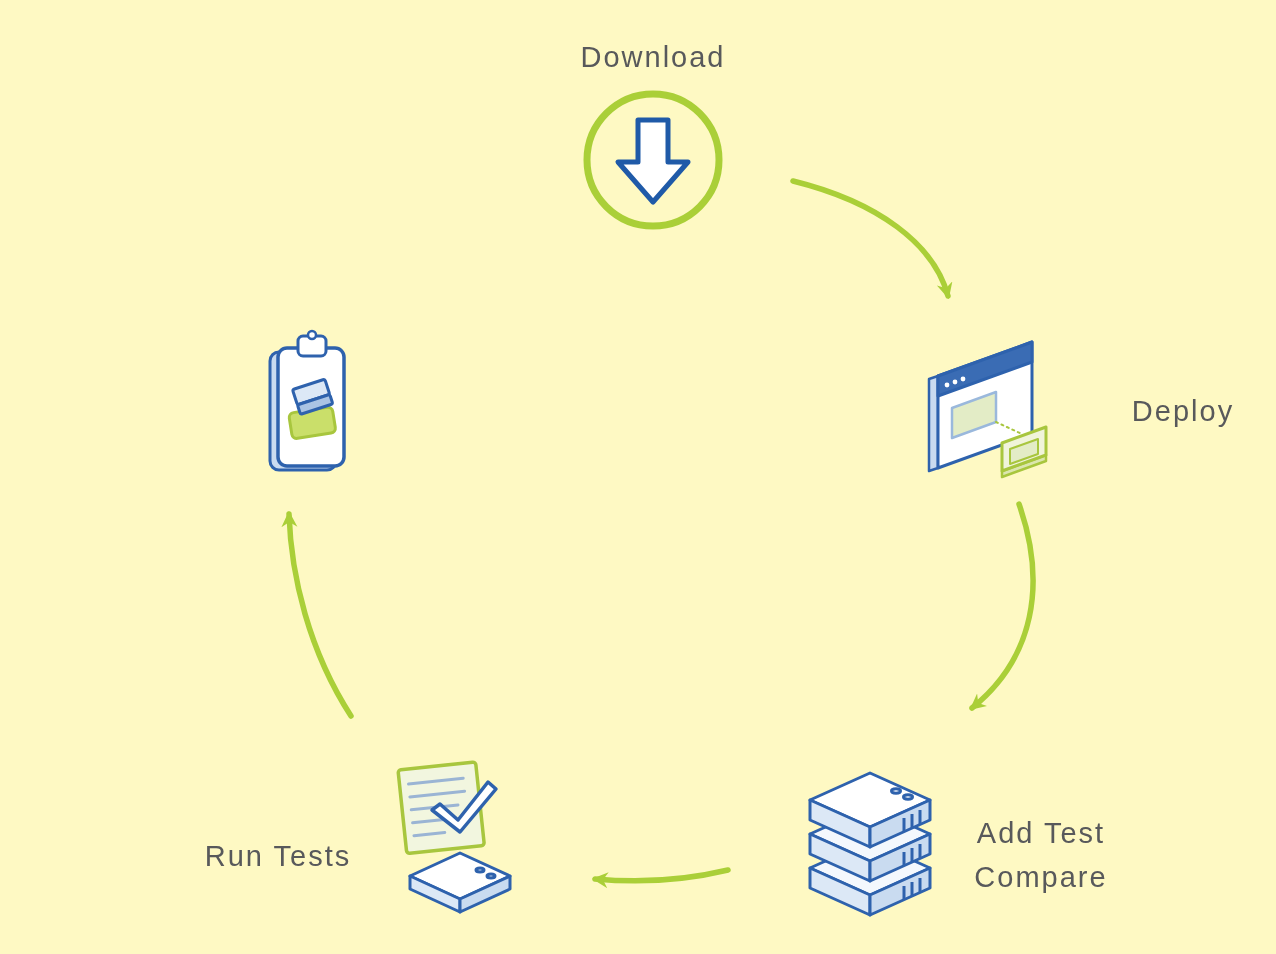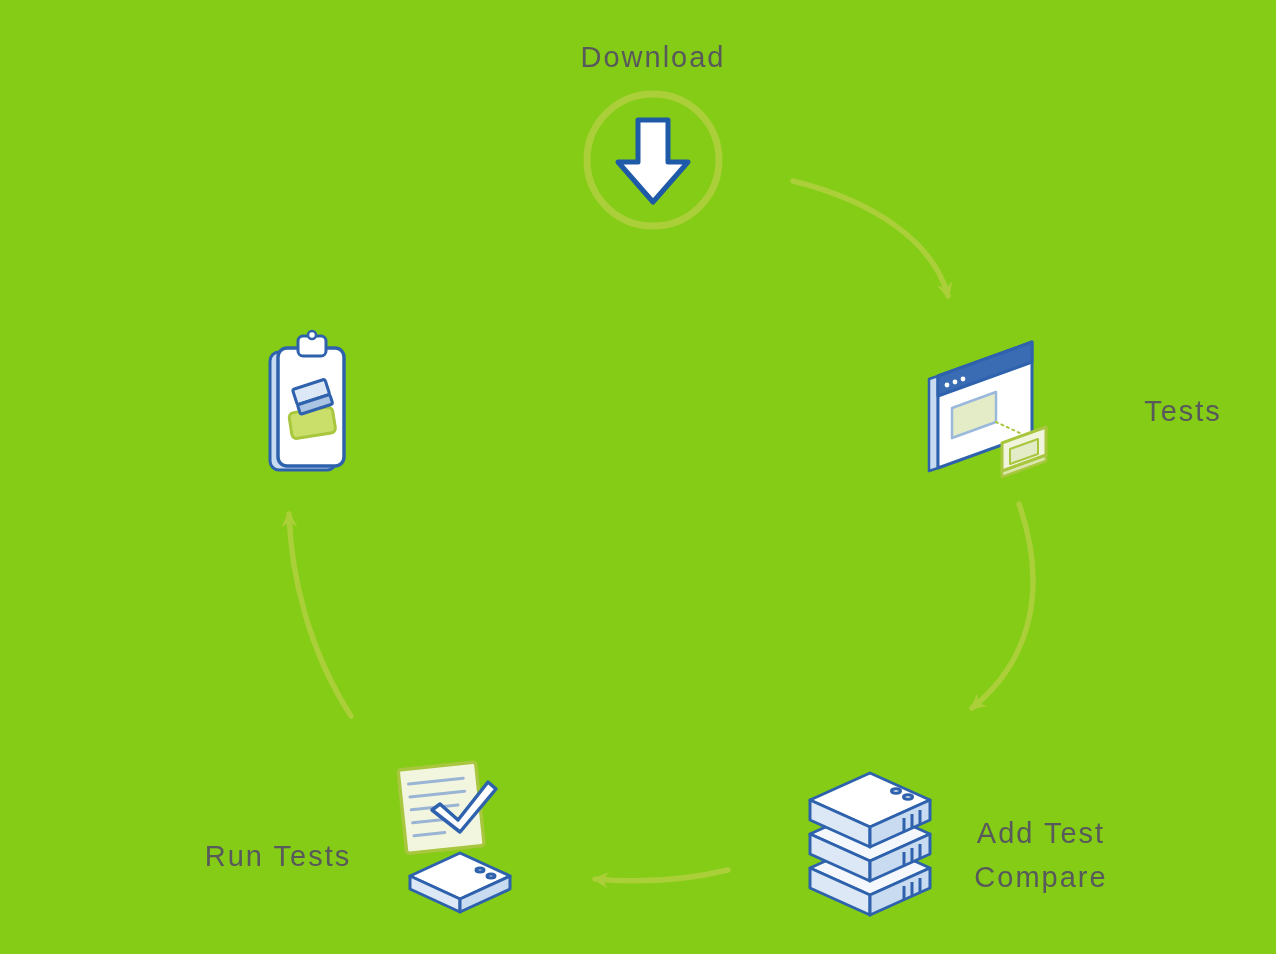--- a/index.html
+++ b/index.html
@@ -1,19 +1,19 @@
 <!DOCTYPE html>
 <html><head>
 <meta charset="utf-8">
 <style>
   html,body{margin:0;padding:0;background:#ffffff;}
   .stage{
     position:relative;
     width:1276px;height:954px;
-    background:#84cc16;
+    background:#fef9c3;
     font-family:"Liberation Sans", sans-serif;
     overflow:hidden;
   }
   .diagram-svg{position:absolute;left:0;top:0;}
   .step-label{
     position:absolute;
     color:#58595b;
     font-size:29px;
     letter-spacing:2px;
     font-weight:400;
@@ -142,20 +142,20 @@
         <g transform="rotate(-18 44 72)">
           <rect x="28" y="58" width="34" height="16" rx="2" fill="#dce8f6" stroke="#2e62ad" stroke-width="3"></rect>
           <rect x="28" y="74" width="34" height="10" rx="2" fill="#aac4e4" stroke="#2e62ad" stroke-width="3"></rect>
         </g>
       </g>
     </g>
   </svg>
 
   <div class="step-label lbl-download">Download</div>
 
-  <div class="step-label lbl-deploy">Tests</div>
+  <div class="step-label lbl-deploy">Deploy</div>
 
   <div class="step-label lbl-cluster">Add Test Compare</div>
 
   <div class="step-label lbl-runtests">Run Tests</div>
 
 
 </div>
 
 </body></html>

